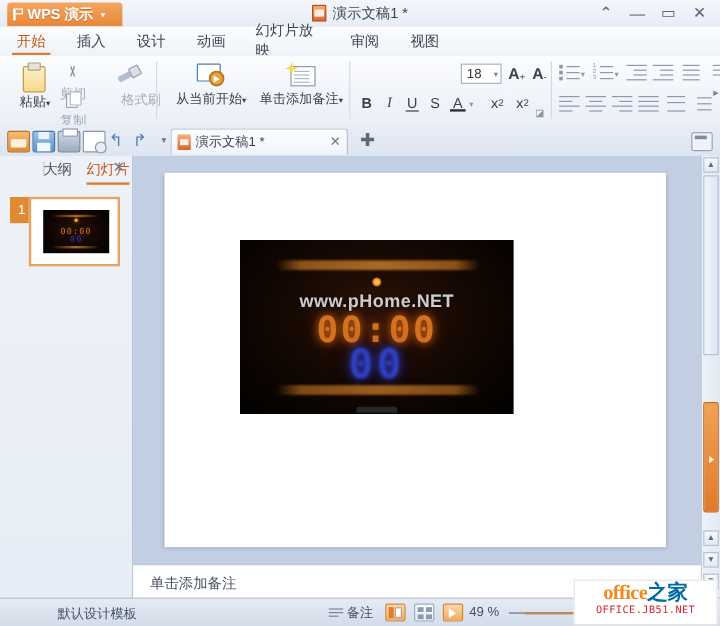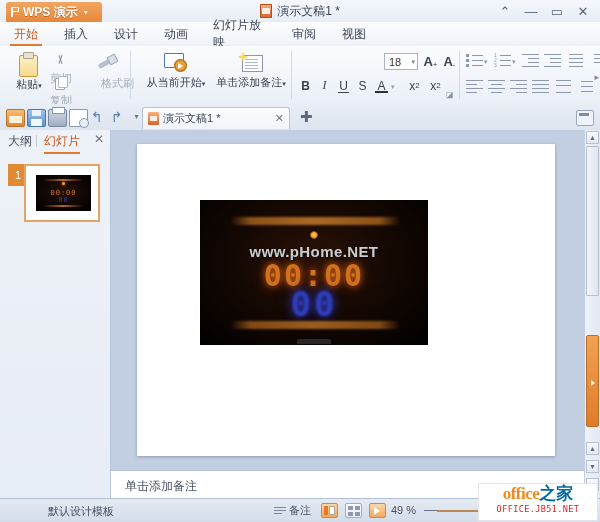--- a/index.html
+++ b/index.html
@@ -158,21 +158,21 @@
   .tabclose{margin-left:6px;font-size:11px;color:#70798a;}
   .newtab{position:absolute;top:4px;font-size:15px;color:#5d6878;}
   .ribbon-toggle{position:absolute;right:6px;top:6px;width:16px;height:14px;
     border:1px solid #9aa7bb;background:#eef3fa;border-radius:2px;}
   .ribbon-toggle:after{content:"";position:absolute;left:2px;top:2px;width:10px;height:3px;background:#7f8da2;}
 
   
   .leftpanel{position:absolute;left:0;top:130px;width:110px;height:369px;
     background:linear-gradient(#eef2f8,#e7edf6);border-right:1px solid #b9c6da;}
   .lp-tabs{position:absolute;left:0;top:0;width:110px;height:24px;}
-  .lp-tab{position:absolute;top:3px;font-size:12px;color:#46505f;}
+  .lp-tab{position:absolute;top:3px;font-size:12px;color:#46505f;margin-left:28px;}
   .lp-tab.active{color:#c4591a;}
   .lp-tab.active:after{content:"";position:absolute;left:0;right:0;bottom:-4px;height:2px;background:#e07b30;}
   .lp-div{position:absolute;left:36px;top:5px;width:1px;height:12px;background:#c0cad8;}
   .lp-close{position:absolute;right:6px;top:2px;font-size:12px;color:#6a7484;}
   .thumbwrap{position:absolute;left:8px;top:34px;width:92px;height:58px;}
   .thumbnum{position:absolute;left:0;top:0;width:20px;height:22px;
     background:#e08a33;color:#fff;font-size:11px;display:flex;align-items:center;justify-content:center;
     clip-path:polygon(0 0,100% 0,100% 100%,55% 100%,0 140%);}
   .thumbframe{position:absolute;left:16px;top:0;width:76px;height:58px;background:#fff;
     border:2px solid #e7a363;box-sizing:border-box;}

